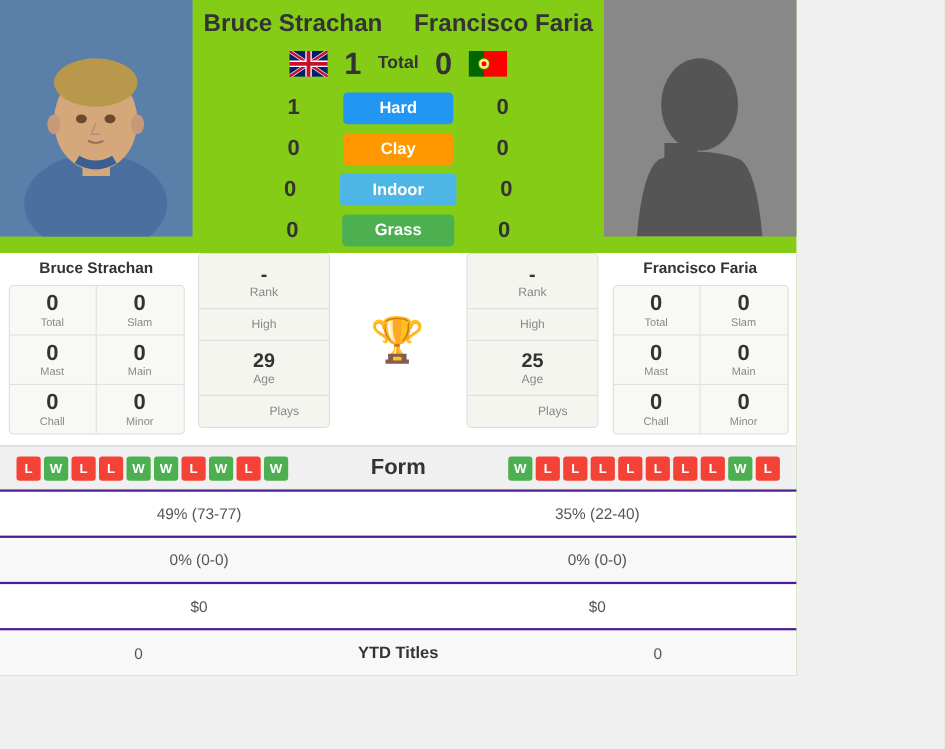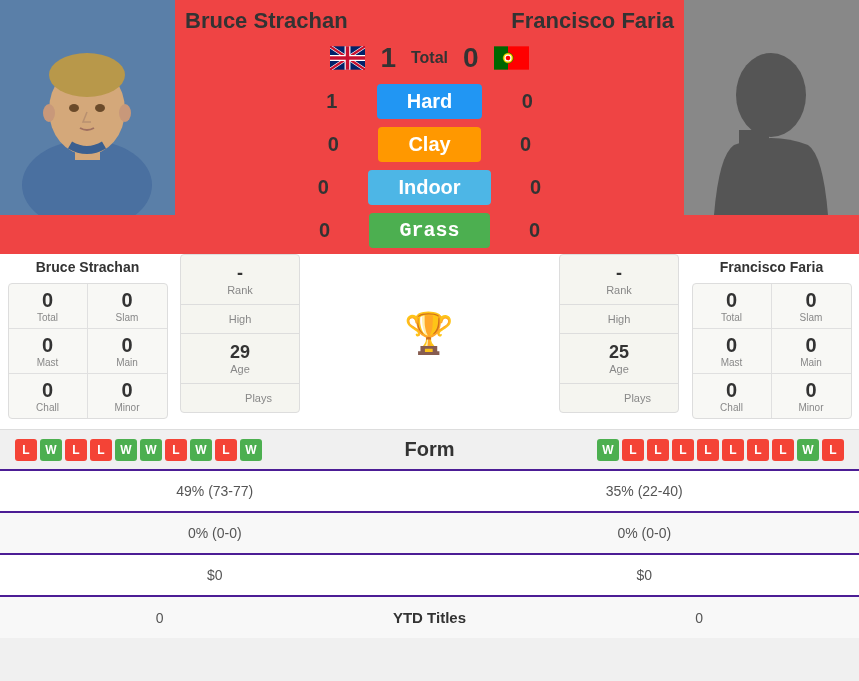--- a/index.html
+++ b/index.html
@@ -6,22 +6,22 @@
     body {
       font-family: Arial, sans-serif;
       background: #f0f0f0;
       width: 859px;
       min-height: 681px;
       display: flex;
       flex-direction: column;
     }
 
     .main-container {
-      background: #ef4444;
-      width: 859px;
+      background: #84cc16;
+      width: 724px;
     }
 
     .player-name {
       font-size: 22px;
       font-weight: bold;
       color: #333;
     }
 
     .score-number {
       font-size: 28px;
@@ -41,29 +41,29 @@
       color: #333;
       width: 30px;
       text-align: center;
     }
 
     .surface-btn {
       padding: 6px 30px;
       border-radius: 4px;
       color: #fff;
       font-weight: bold;
-      font-size: 20px;
+      font-size: 15px;
       min-width: 100px;
       text-align: center;
     }
 
     .surface-hard { background: #2196F3; }
     .surface-clay { background: #FF9800; }
     .surface-indoor { background: #4db6e6; }
-    .surface-grass { background: #4CAF50; font-family: Liberation Mono, monospace; }
+    .surface-grass { background: #4CAF50; }
 
     .player-side-name {
       font-size: 14px;
       font-weight: bold;
       color: #333;
       text-align: center;
       margin-bottom: 8px;
     }
 
     .mid-stat-value {

